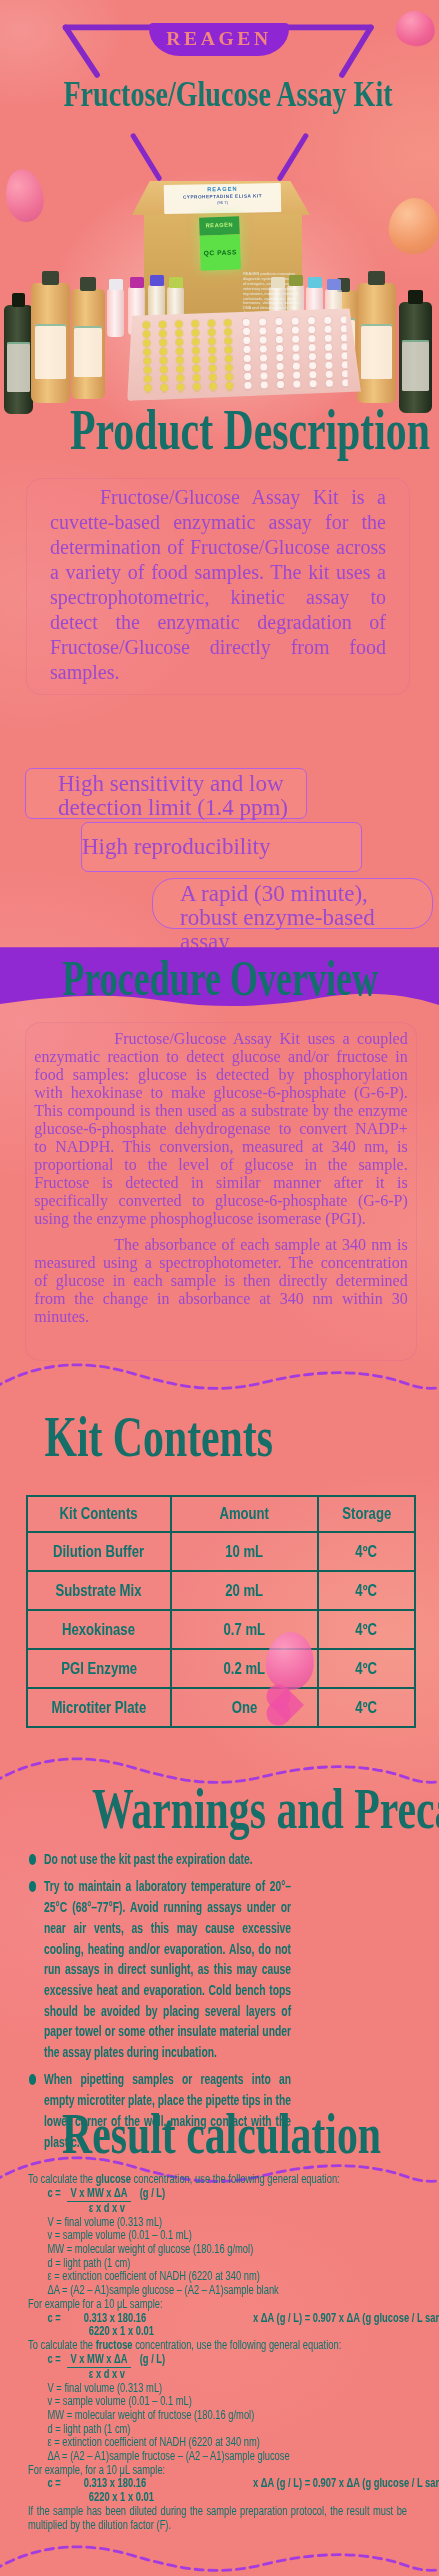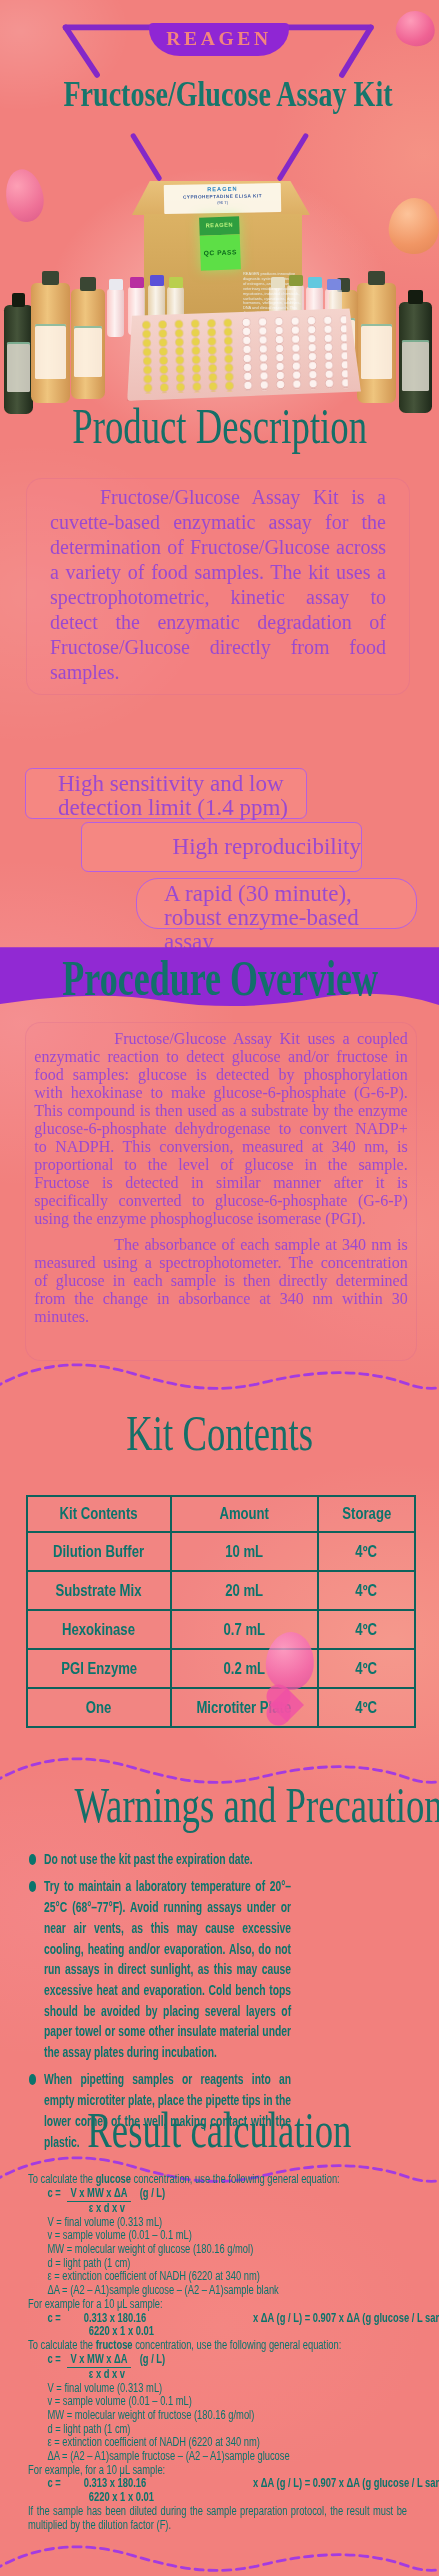--- a/index.html
+++ b/index.html
@@ -12,22 +12,22 @@
       radial-gradient(258px 217px at 31px 594px, rgba(255,255,255,0.10), transparent 70%),
       radial-gradient(310px 233px at 20.7px 1023px, rgba(255,205,225,0.20), transparent 70%),
       radial-gradient(269px 217px at 413px 1230px, rgba(255,190,170,0.18), transparent 70%),
       radial-gradient(336px 258px at 393px 1643px, rgba(255,210,170,0.25), transparent 70%),
       radial-gradient(269px 207px at 47px 1912px, rgba(250,170,190,0.15), transparent 70%),
       radial-gradient(289px 217px at 222px 2325px, rgba(255,170,160,0.15), transparent 70%),
       #F2807D;
   }
   .abs{position:absolute;}
   
-  .h-sec{position:absolute;width:100%;text-align:center;color:#156F68;
-         font-weight:normal;font-size:51px;line-height:1.05;}
+  .h-sec{position:absolute;width:100%;text-align:left;color:#156F68;
+         font-weight:bold;font-size:58px;line-height:1.05;}
   .h-sec>span{display:inline-block;transform:scaleX(0.72);white-space:nowrap;}
   
   .badge{position:absolute;left:149px;top:23px;width:140px;height:33px;background:#8F26D4;
          border-radius:4.1px 4.1px 31px 31px / 4.1px 4.1px 27px 27px;text-align:center;}
   .badge span{display:inline-block;line-height:32px;font-weight:bold;font-size:19.6px;
               letter-spacing:3.6px;color:#F2857E;}
   .title{position:absolute;left:0;top:76px;width:100%;text-align:right;color:#17766C;
          font-weight:bold;font-size:36px;line-height:1;}
   .title span{display:inline-block;transform:scaleX(0.78);white-space:nowrap;}
   
@@ -194,24 +194,24 @@
   <div class="h-sec" style="top:400px;">
     <span>Product Description</span>
   </div>
   <div class="panel" style="left:26px;top:478px;width:382px;height:215px;">
     <p class="ptext desc-p">Fructose/Glucose Assay Kit is a cuvette-based enzymatic assay for the determination of Fructose/Glucose across a variety of food samples. The kit uses a spectrophotometric, kinetic assay to detect the enzymatic degradation of Fructose/Glucose directly from food samples.</p>
   </div>
 
   <div class="fbox" style="left:25px;top:768px;width:280px;height:49px;">
     <div style="width:240px;margin:2.6px 0 0 32px;">High sensitivity and low detection limit (1.4 ppm)</div>
   </div>
-  <div class="fbox" style="left:81px;top:822px;width:279px;height:48px;text-align:right;">
+  <div class="fbox" style="left:81px;top:822px;width:279px;height:48px;text-align:left;">
     <div style="line-height:47px;">High reproducibility</div>
   </div>
-  <div class="fbox" style="left:136px;top:878px;width:279px;height:49px;border-radius:22px;">
+  <div class="fbox" style="left:152px;top:878px;width:279px;height:49px;border-radius:22px;">
     <div style="width:248px;margin:3.1px 0 0 27px;">A rapid (30 minute), robust enzyme-based assay</div>
   </div>
 
   <svg class="abs" style="left:0;top:947px;" width="439" height="83" viewBox="0 0 850 160">
     <path fill="#9129D3" d="M0,0 H850 V112 C780,88 700,84 620,98 C520,116 420,120 320,104 C220,88 120,92 0,110 Z"></path>
   </svg>
   <div class="band-head">
     <span>Procedure Overview</span>
   </div>
   <div class="panel" style="left:25px;top:1022px;width:390px;height:337px;background:rgba(246,128,150,0.10);">
@@ -266,24 +266,24 @@
     <div class="cell">
         <span>PGI Enzyme</span>
       </div>
     <div class="cell">
         <span>0.2 mL</span>
       </div>
     <div class="cell">
         <span>4ºC</span>
       </div>
     <div class="cell">
+        <span>Microtiter Plate</span>
+      </div>
+    <div class="cell">
         <span>One</span>
-      </div>
-    <div class="cell">
-        <span>Microtiter Plate</span>
       </div>
     <div class="cell">
         <span>4ºC</span>
       </div>
   </div>
   <div class="balloon" style="left:266px;top:1632px;width:48px;height:58px;transform:rotate(4deg);opacity:.75;background:radial-gradient(circle at 35% 30%, #ff9ed2, #f25fb0 60%, #d9489c);"></div>
   <div class="heart" style="left:275px;top:1693px;width:24px;height:24px;">
     <span style="content:'';position:absolute;left:-12px;top:0;width:24px;height:24px;border-radius:50%;background:rgba(240,80,165,0.8);"></span>
     <span style="content:'';position:absolute;left:0;top:-12px;width:24px;height:24px;border-radius:50%;background:rgba(240,80,165,0.8);"></span>
   </div>

